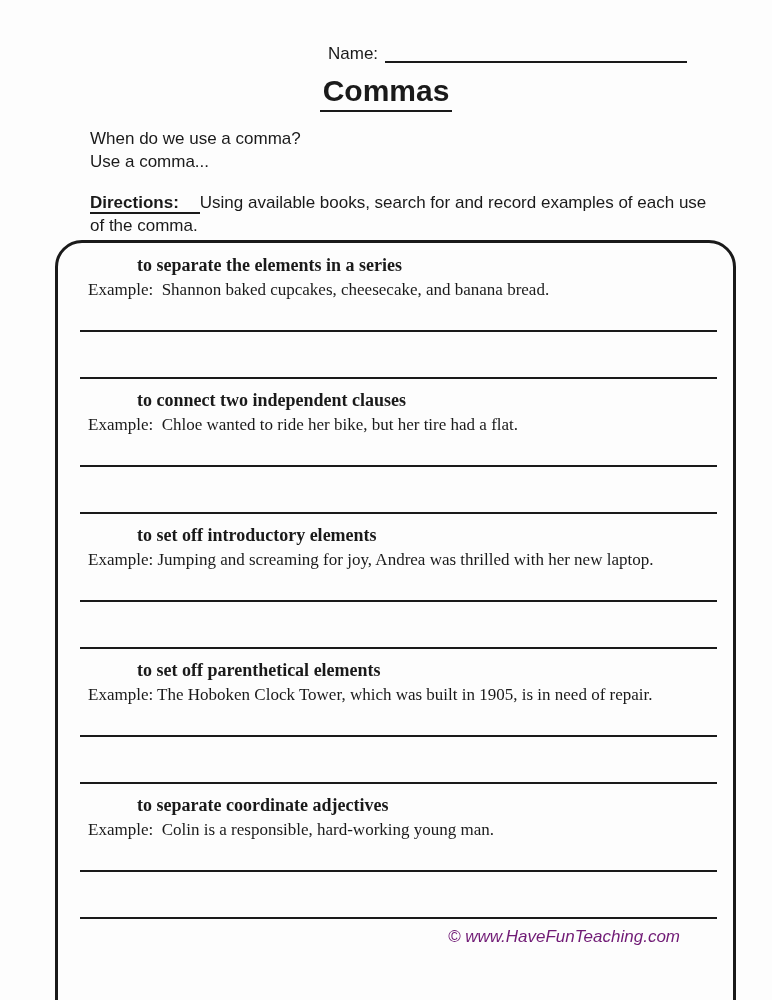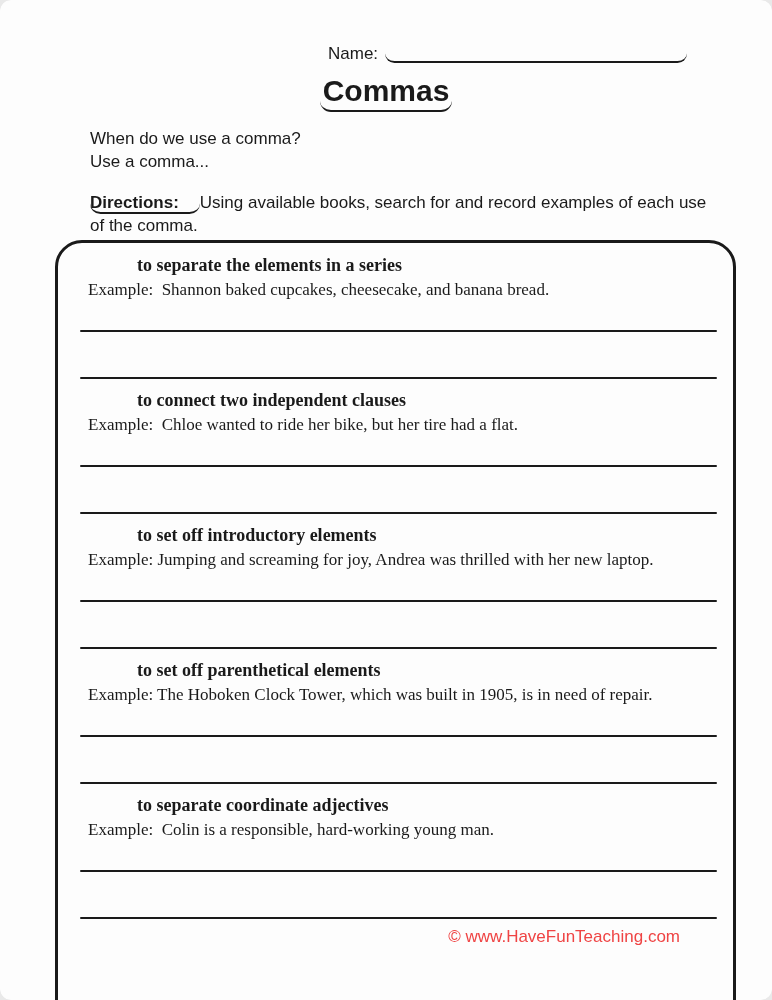--- a/index.html
+++ b/index.html
@@ -1,15 +1,15 @@
 <!DOCTYPE html>
 <html style="--ink: #1a1a1a; --paper: #fdfdfd;"><head>
 <meta charset="utf-8">
 <style>
-  * { margin:0; padding:0; box-sizing:border-box;border-radius:11px; }
+  * { margin:0; padding:0; box-sizing:border-box; }
   html, body { background:#e9e9e9; }
   body {
     font-family:"Liberation Sans", sans-serif;
     color:var(--ink, #1a1a1a);
   }
   .page {
     position:relative;
     width:772px; height:1000px;
     margin:0 auto;
     background:var(--paper, #fdfdfd);
@@ -84,21 +84,21 @@
   .rule {
     position:absolute; left:22px; width:637px; height:0;
     border-top:2px solid var(--ink, #1a1a1a);
   }
   .rule-1 { top:75px; }
   .rule-2 { top:122px; }
 
   
   .footer {
     position:absolute; top:927px; right:92px;
-    font-size:17px; line-height:20px; color:#ef4444;
+    font-size:17px; line-height:20px; color:#701a75;font-style:italic;
   }
 </style>
 </head>
 <body>
 
 <div class="page">
 
   <div class="name-row">
     <span>Name:</span>
     <span class="name-blank"></span>

